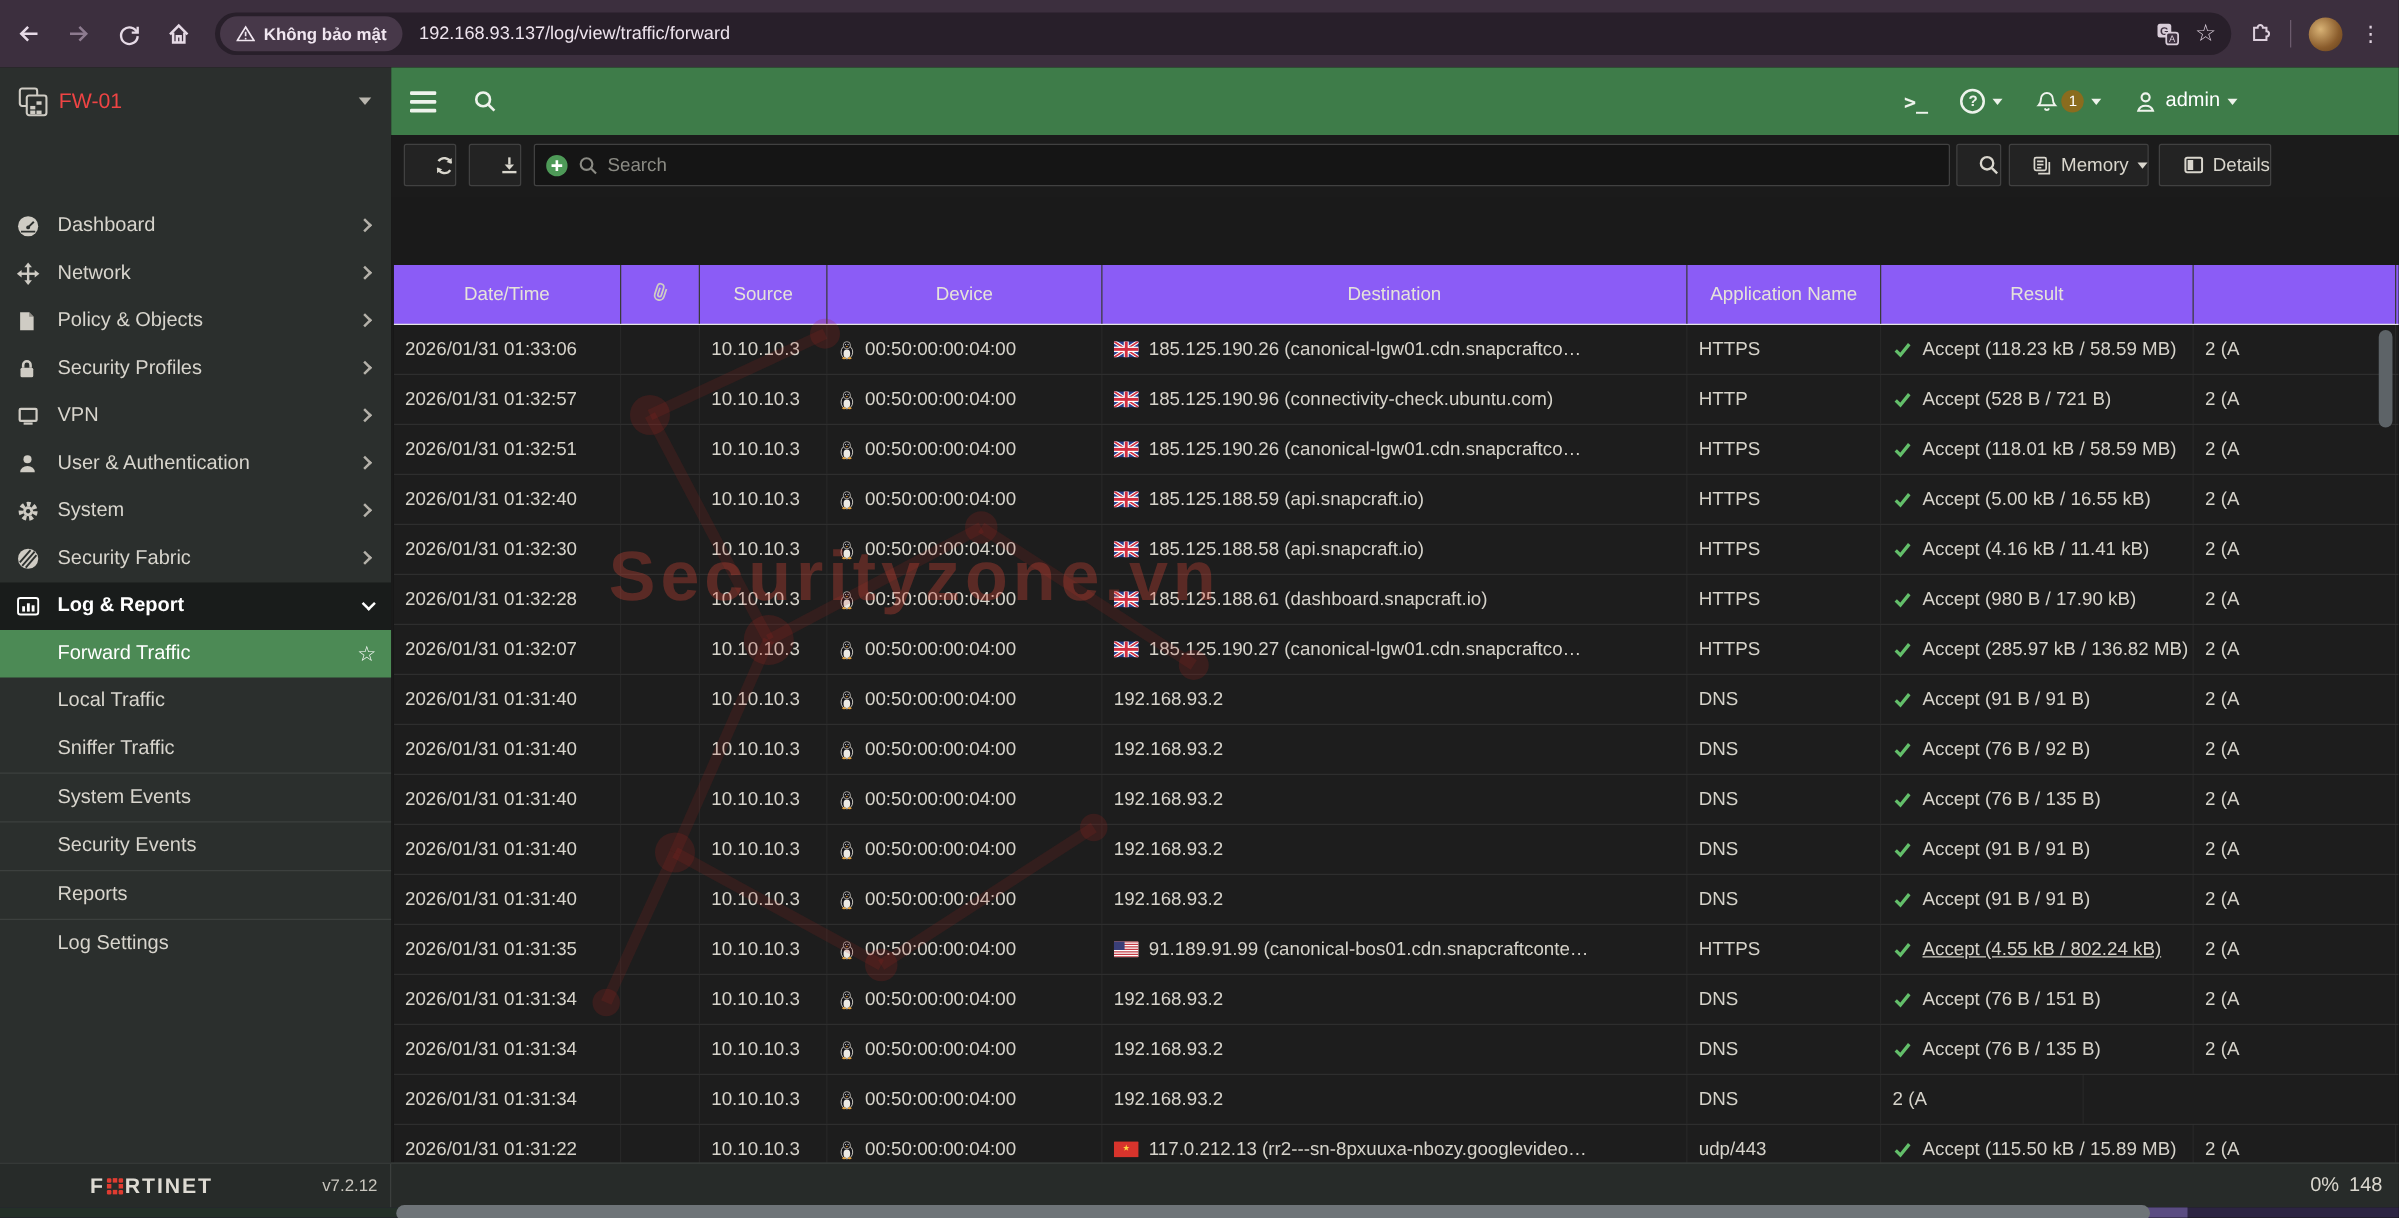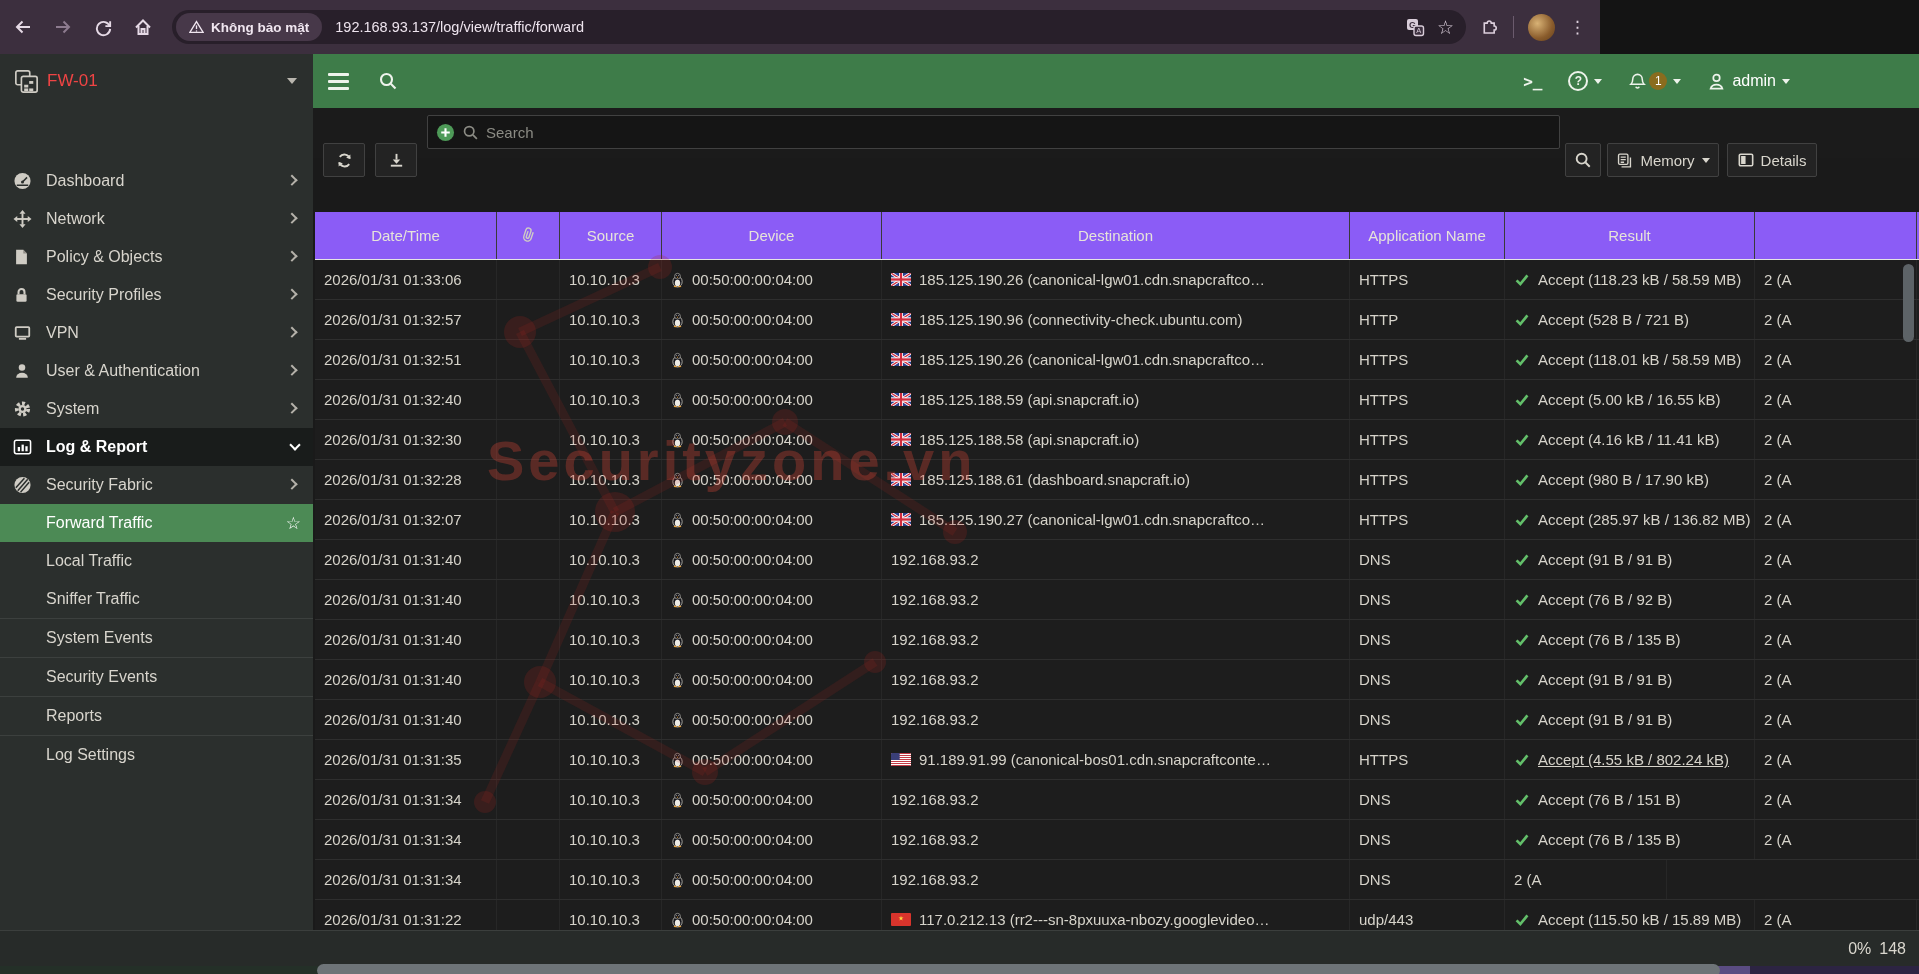--- a/index.html
+++ b/index.html
@@ -1,20 +1,20 @@
 <!DOCTYPE html>
 <html><head>
 <meta charset="utf-8">
 <style>
   * { margin:0; padding:0; box-sizing:border-box; }
   html,body { width:1919px; height:974px; overflow:hidden; background:#141414;
               font-family:"Liberation Sans", sans-serif; }
 
   
-  .browser-bar { position:absolute; top:0; left:0; width:1600px; height:54px;
+  .browser-bar { position:absolute; top:0; left:0; width:1919px; height:54px;
     background:#3c2f3e; display:flex; align-items:center; color:#e6dae6; }
   .bnav { width:34px; height:34px; display:flex; align-items:center; justify-content:center;
     margin-left:6px; border-radius:17px; flex:0 0 auto; }
   .bnav svg { display:block; }
   .address-pill { height:34px; flex:1; margin:0 14px 0 12px; background:#281f2a;
     border-radius:17px; display:flex; align-items:center; min-width:0; }
   .sec-chip { height:28px; margin-left:4px; padding:0 13px; background:#473849;
     border-radius:14px; display:flex; align-items:center; gap:7px;
     color:#f0e6f0; font-size:13.5px; font-weight:bold; flex:0 0 auto; }
   .url-text { margin-left:13px; font-size:14.5px; color:#eee4ee; flex:1;
@@ -69,21 +69,21 @@
     border-right:4.5px solid transparent; border-top:5.5px solid #eef3ec; }
   .badge { min-width:18px; height:18px; border-radius:9px; background:#8a6c1e;
     color:#fff; font-size:12px; display:flex; align-items:center; justify-content:center;
     padding:0 4px; margin-left:-4px; }
   .admin-label { font-size:16px; color:#fff; }
 
   
   .toolbar { position:relative; height:50px; background:#1b1b1b; }
   .tbtn { position:absolute; top:7px; height:34px; background:#232323;
     border:1px solid #414141; border-radius:2px; color:#d9d6cd; display:flex;
-    align-items:center; justify-content:center; gap:7px; font-size:15px;margin-top:28px; }
+    align-items:center; justify-content:flex-end; gap:7px; font-size:15px; }
   .searchbox { position:absolute; top:7px; left:114px; width:1133px; height:34px;
     background:#151515; border:1px solid #414141; border-radius:2px;
     display:flex; align-items:center; padding-left:8px; gap:7px; }
   .searchbox input { background:transparent; border:none; outline:none; color:#d9d6cd;
     font-size:15px; flex:1; font-family:"Liberation Sans", sans-serif; }
   .searchbox input::placeholder { color:#8b8b84; opacity:1; }
 
   
   .table-area { position:absolute; top:158px; left:2px; width:1604px; height:766px;
     background:#161616; overflow:hidden; }
@@ -271,47 +271,47 @@
         <span class="ico">
           <svg width="19" height="19" viewBox="0 0 20 20">
             <circle cx="10" cy="10" r="6" fill="none" stroke="#cfccc4" stroke-width="4" stroke-dasharray="3.1 2.3"></circle>
             <circle cx="10" cy="10" r="4.2" fill="#cfccc4"></circle>
             <circle cx="10" cy="10" r="1.8" fill="#2b2f2d"></circle>
           </svg>
         </span>
         <span>System</span>
         <span class="chev"></span>
       </div>
+      <div class="m-item">
+        <span class="ico">
+          <svg width="19" height="19" viewBox="0 0 20 20">
+            <circle cx="10" cy="10" r="8.5" fill="#cfccc4"></circle>
+            <g stroke="#2b2f2d" stroke-width="1.6">
+              <line x1="5" y1="16" x2="15.5" y2="4"></line>
+              <line x1="8" y1="17.5" x2="17" y2="7"></line>
+              <line x1="3" y1="13" x2="12" y2="2.8"></line>
+            </g>
+          </svg>
+        </span>
+        <span>Security Fabric</span>
+        <span class="chev"></span>
+      </div>
       <div class="m-item expanded">
         <span class="ico">
           <svg width="19" height="19" viewBox="0 0 20 20">
             <rect x="1.5" y="3" width="17" height="14" rx="2" fill="none" stroke="#ffffff" stroke-width="1.6"></rect>
             <g fill="#ffffff">
               <rect x="5" y="10" width="2.4" height="4.5"></rect>
               <rect x="9" y="7.5" width="2.4" height="7"></rect>
               <rect x="13" y="9.2" width="2.4" height="5.3"></rect>
             </g>
           </svg>
         </span>
         <span>Log &amp; Report</span>
         <span class="chev-open"></span>
-      </div>
-      <div class="m-item">
-        <span class="ico">
-          <svg width="19" height="19" viewBox="0 0 20 20">
-            <circle cx="10" cy="10" r="8.5" fill="#cfccc4"></circle>
-            <g stroke="#2b2f2d" stroke-width="1.6">
-              <line x1="5" y1="16" x2="15.5" y2="4"></line>
-              <line x1="8" y1="17.5" x2="17" y2="7"></line>
-              <line x1="3" y1="13" x2="12" y2="2.8"></line>
-            </g>
-          </svg>
-        </span>
-        <span>Security Fabric</span>
-        <span class="chev"></span>
       </div>
       <div class="m-item active">
         <span>Forward Traffic</span>
         <span class="star">☆</span>
       </div>
       <div class="m-item">
         <span>Local Traffic</span>
       </div>
       <div class="m-item">
         <span>Sniffer Traffic</span>
@@ -1151,20 +1151,35 @@
       </g>
       <text id="wm-text" x="172" y="268" font-size="56" font-weight="bold" letter-spacing="4" fill="rgba(215,70,55,0.33)" font-family="Liberation Sans, sans-serif">Securityzone.vn</text>
     </svg>
 
     <div class="v-thumb"></div>
     <div class="h-thumb"></div>
   </div>
 </div>
 
 <div class="bottom-bar">
+  <div class="bb-left">
+    <span class="f-logo">F<svg width="14" height="14" viewBox="0 0 14 14">
+          <g fill="#e03c31">
+            <rect x="0.5" y="0.5" width="3.6" height="3.6" rx="1"></rect>
+            <rect x="5.2" y="0.5" width="3.6" height="3.6"></rect>
+            <rect x="9.9" y="0.5" width="3.6" height="3.6" rx="1"></rect>
+            <rect x="0.5" y="5.2" width="3.6" height="3.6"></rect>
+            <rect x="9.9" y="5.2" width="3.6" height="3.6"></rect>
+            <rect x="0.5" y="9.9" width="3.6" height="3.6" rx="1"></rect>
+            <rect x="5.2" y="9.9" width="3.6" height="3.6"></rect>
+            <rect x="9.9" y="9.9" width="3.6" height="3.6" rx="1"></rect>
+          </g>
+        </svg>RTINET</span>
+    <span class="version">v7.2.12</span>
+  </div>
   <div class="bb-status">
     <span>0%</span>
     <span>148</span>
   </div>
 </div>
 <div class="os-strip">
     <span class="teal"></span>
     <span class="hl"></span>
   </div>
 

